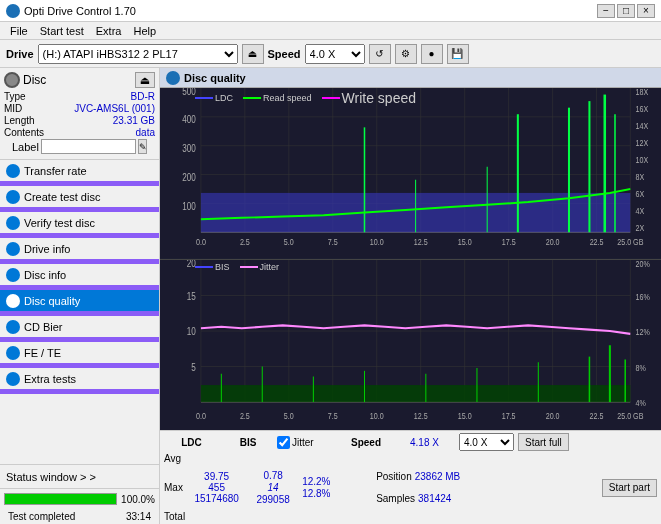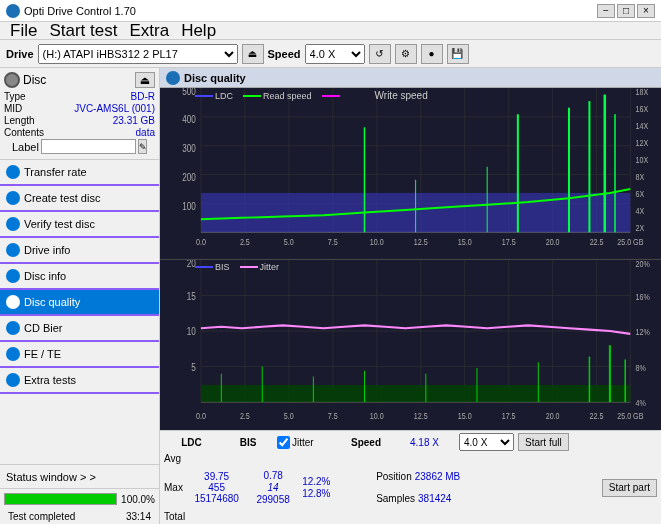--- a/index.html
+++ b/index.html
@@ -7,21 +7,21 @@
     
     
     #titlebar { background: #fff; display: flex; align-items: center; justify-content: space-between; padding: 4px 6px; border-bottom: 1px solid #ccc; height: 22px; }
     #titlebar .title { font-size: 11px; font-weight: normal; color: #000; display: flex; align-items: center; gap: 4px; }
     #titlebar .title-icon { width: 14px; height: 14px; background: #1a6fb5; border-radius: 50%; display: inline-block; }
     #titlebar .window-controls { display: flex; gap: 2px; }
     #titlebar .win-btn { width: 18px; height: 14px; font-size: 10px; display: flex; align-items: center; justify-content: center; cursor: pointer; border: 1px solid #999; background: #e0e0e0; }
     
     
     #menubar { background: #f0f0f0; display: flex; align-items: center; gap: 0; padding: 2px 4px; border-bottom: 1px solid #ccc; height: 18px; }
-    .menu-item { padding: 10px 6px; cursor: pointer; font-size: 17px; height: 16px; display: flex; align-items: center; }
+    .menu-item { padding: 10px 6px; cursor: pointer; font-size: 11px; height: 16px; display: flex; align-items: center; }
     
     
     #drivebar { background: #f0f0f0; display: flex; align-items: center; gap: 4px; padding: 3px 6px; border-bottom: 1px solid #ccc; height: 28px; }
     #drivebar .label { font-size: 11px; font-weight: bold; }
     #drivebar select { font-size: 11px; height: 20px; width: 200px; }
     #drivebar .speed-label { font-size: 11px; font-weight: bold; }
     #drivebar .speed-select { font-size: 11px; height: 20px; width: 60px; }
     .toolbar-btn { width: 22px; height: 20px; background: #e0e0e0; border: 1px solid #999; cursor: pointer; display: flex; align-items: center; justify-content: center; font-size: 10px; }
     
     
@@ -36,21 +36,21 @@
     #disc-panel .disc-icon { width: 16px; height: 16px; background: #888; border-radius: 50%; border: 2px solid #555; }
     #disc-panel .disc-eject { width: 20px; height: 16px; background: #e0e0e0; border: 1px solid #999; cursor: pointer; display: flex; align-items: center; justify-content: center; }
     .disc-row { display: flex; justify-content: space-between; align-items: center; margin: 1px 0; }
     .disc-row .disc-key { color: #000; font-size: 10px; }
     .disc-row .disc-val { color: #0000cc; font-size: 10px; text-align: right; }
     .disc-label-row { display: flex; align-items: center; gap: 2px; margin: 1px 8px; }
     .disc-label-input { width: 95px; height: 15px; font-size: 10px; border: 1px solid #999; }
     .disc-label-btn { width: 18px; height: 15px; background: #e0e0e0; border: 1px solid #999; cursor: pointer; font-size: 9px; display: flex; align-items: center; justify-content: center; }
     
     
-    .nav-item { display: flex; align-items: center; gap: 4px; padding: 3px 6px; cursor: pointer; border-bottom: 2px solid #8b5cf6; height: 26px; font-size: 11px; }
+    .nav-item { display: flex; align-items: center; gap: 4px; padding: 3px 6px; cursor: pointer; border-bottom: 5px solid #8b5cf6; height: 26px; font-size: 11px; }
     .nav-item.active { background: #0078d7; color: #fff; }
     .nav-icon { width: 14px; height: 14px; background: #888; border-radius: 50%; flex-shrink: 0; }
     .nav-icon.blue { background: #0078d7; }
     .nav-icon.active { background: #fff; }
     
     
     #status-bar { border-top: 1px solid #ccc; }
     .status-window-btn { padding: 3px 6px; cursor: pointer; font-size: 11px; display: flex; align-items: center; gap: 2px; height: 24px; border-bottom: 1px solid #ccc; }
     .progress-row { display: flex; align-items: center; gap: 4px; padding: 2px 4px; height: 20px; }
     .progress-bar-outer { flex: 1; height: 12px; background: #c0c0c0; border: 1px solid #999; }
@@ -217,21 +217,21 @@
           <div style="display:flex;align-items:center;gap:2px;">
             <div style="width:18px;height:2px;background:#4444ff;"></div>
             <span style="font-size:9px;color:#ccc;">LDC</span>
           </div>
           <div style="display:flex;align-items:center;gap:2px;">
             <div style="width:18px;height:2px;background:#00ff00;"></div>
             <span style="font-size:9px;color:#ccc;">Read speed</span>
           </div>
           <div style="display:flex;align-items:center;gap:2px;">
             <div style="width:18px;height:2px;background:#ff00ff;"></div>
-            <span style="font-size:10px;color:#ccc;margin-left:33px;">Write speed</span>
+            <span style="font-size:14px;color:#ccc;">Write speed</span>
           </div>
         </div>
         <svg id="chart1" width="100%" height="100%" viewBox="0 0 490 130" preserveAspectRatio="none">
 
           <rect width="490" height="130" fill="#1a1a2e"></rect>
 
           <line x1="40" y1="0" x2="40" y2="110" stroke="#333" stroke-width="0.5"></line>
           <line x1="83" y1="0" x2="83" y2="110" stroke="#333" stroke-width="0.5"></line>
           <line x1="126" y1="0" x2="126" y2="110" stroke="#333" stroke-width="0.5"></line>
           <line x1="169" y1="0" x2="169" y2="110" stroke="#333" stroke-width="0.5"></line>

